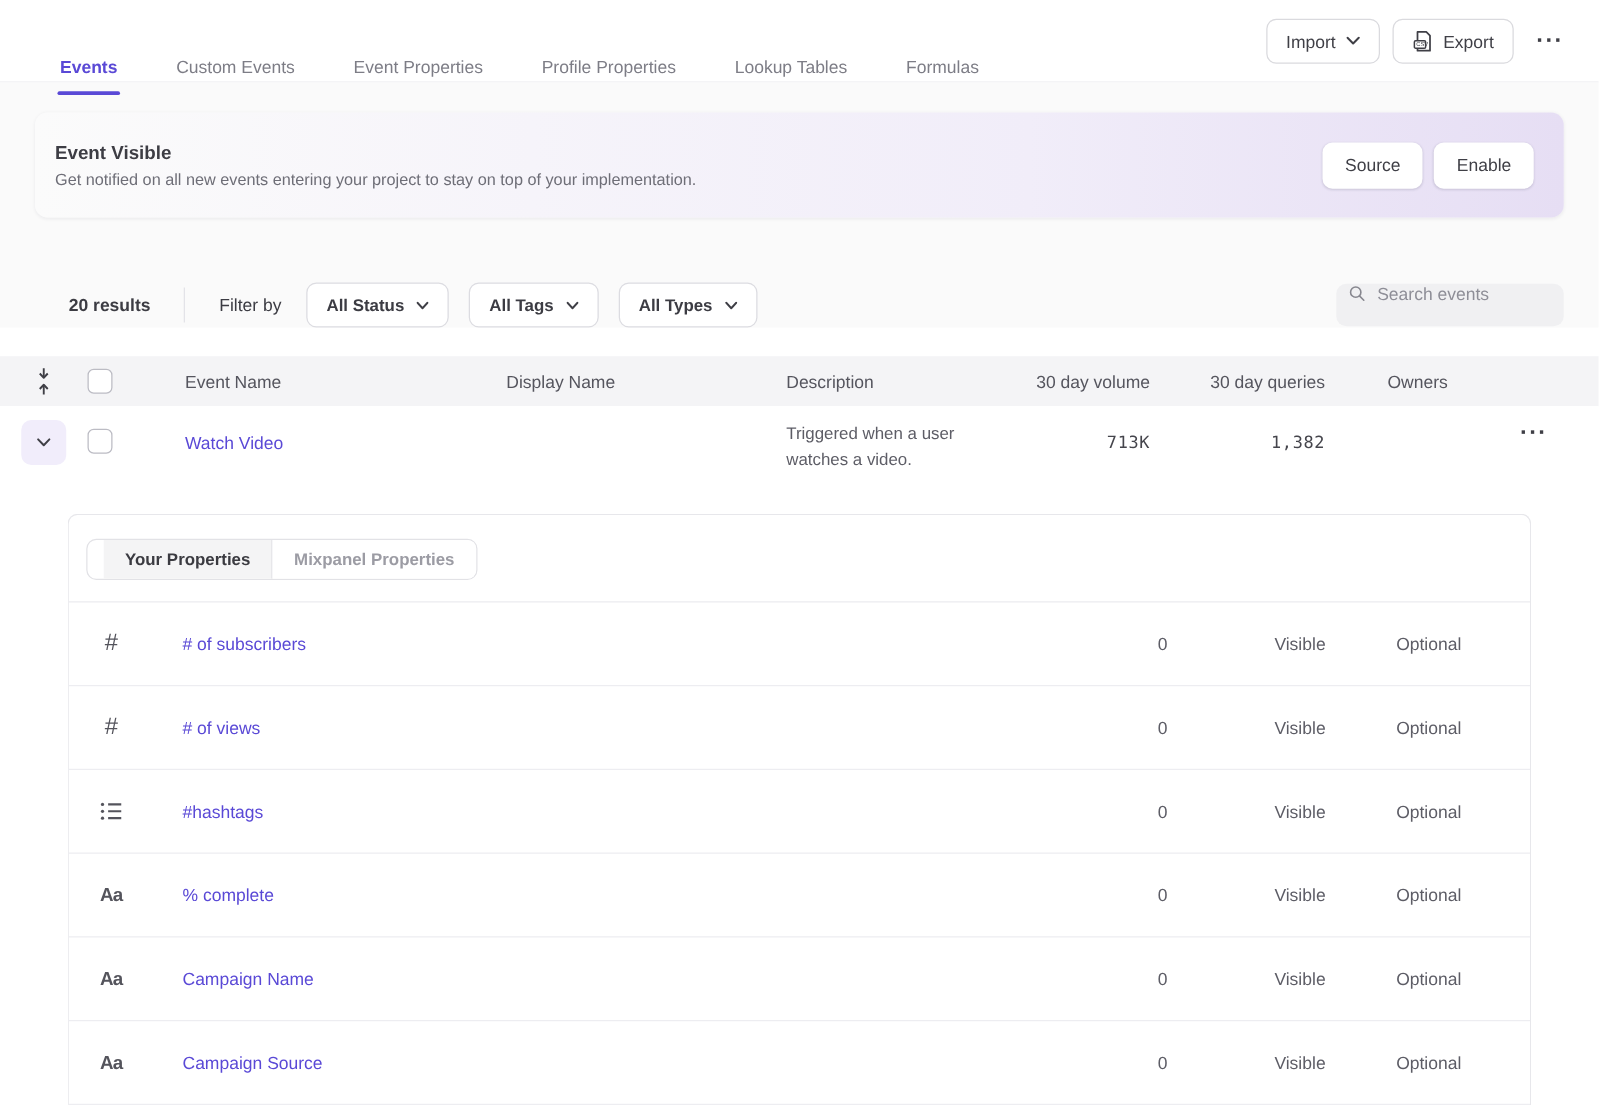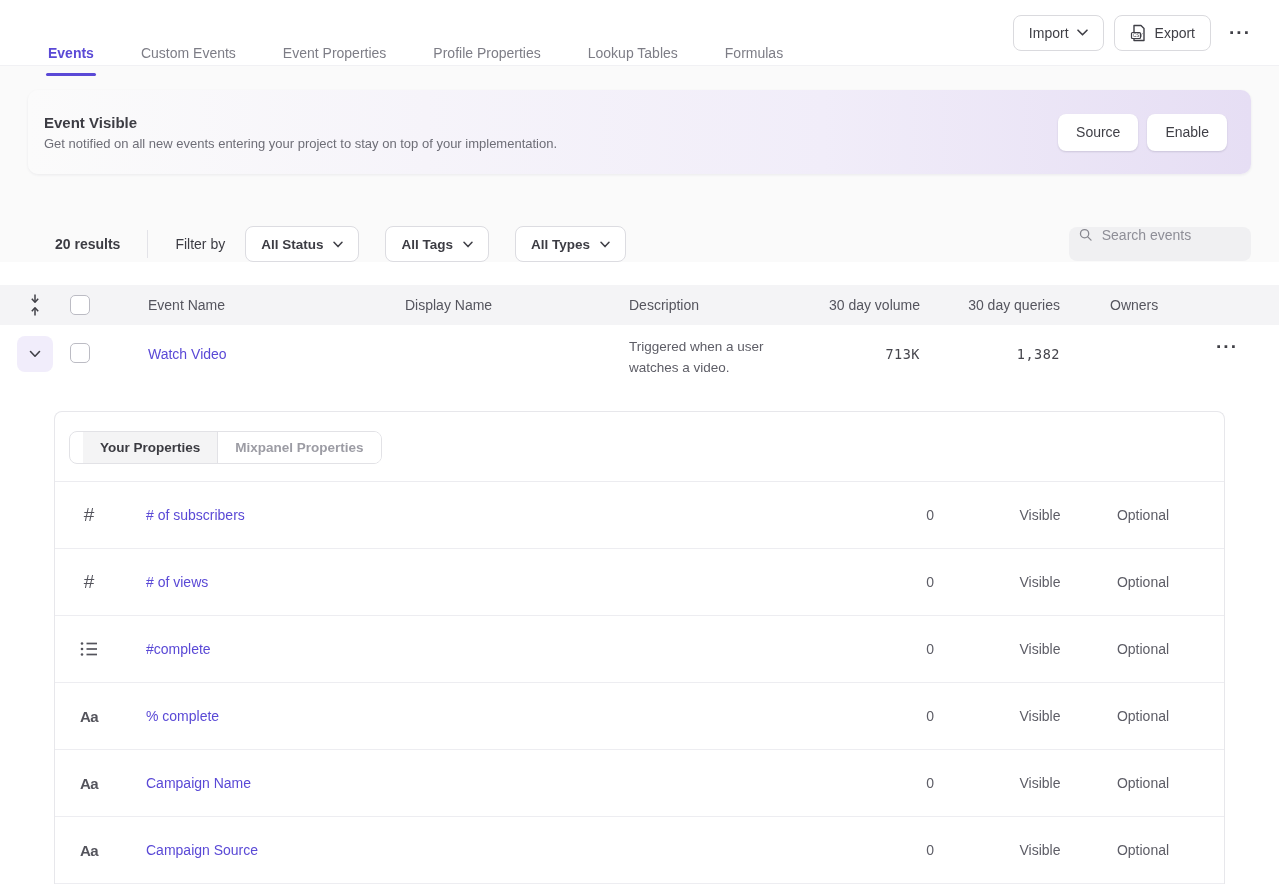--- a/index.html
+++ b/index.html
@@ -36,21 +36,21 @@
     border-radius:8px; font-size:14px; font-weight:500; color:#3f3f46;
     box-shadow:0 1px 2px rgba(20,20,50,.14); cursor:pointer;
     font-family:"Liberation Sans", sans-serif; }
 
   .filter-row { display:flex; align-items:center; margin:52px 0 23px 27px; height:36px; }
   .results-count { font-size:14px; font-weight:600; color:#3c3c43; }
   .v-divider { width:1px; height:28px; background:#e3e3e8; margin:0 27px; }
   .filter-by { font-size:14px; font-weight:500; color:#3c3c43; margin-right:20px; }
   .dropdown { display:inline-flex; align-items:center; gap:10px; height:36px;
     padding:0 15px; background:#fff; border:1px solid #dcdce1; border-radius:8px;
-    font-size:13.5px; font-weight:600; color:#3c3c43; margin-right:26px; cursor:pointer;
+    font-size:13.5px; font-weight:600; color:#3c3c43; margin-right:16px; cursor:pointer;
     font-family:"Liberation Sans", sans-serif; }
   .search-box { margin-left:auto; margin-right:0; width:182px; height:34px;
     background:#f0f0f2; border-radius:8px; display:flex; align-items:flex-start;
     padding:0 10px; gap:9px; }
   .search-box input { border:none; background:transparent; outline:none; width:100%;
     font-size:14px; color:#3c3c43; font-family:"Liberation Sans", sans-serif; }
   .search-box input::placeholder { color:#8e8e97; }
 
   
   .tbl-header { height:40px; background:#f4f4f6; display:flex; align-items:center;
@@ -292,21 +292,21 @@
 
         <svg class="list-icon" width="19" height="16" viewBox="0 0 19 16">
           <circle cx="2" cy="2.5" r="1.3" fill="#54545c"></circle>
           <circle cx="2" cy="8" r="1.3" fill="#54545c"></circle>
           <circle cx="2" cy="13.5" r="1.3" fill="#54545c"></circle>
           <line x1="6.5" y1="2.5" x2="17" y2="2.5" stroke="#54545c" stroke-width="1.7"></line>
           <line x1="6.5" y1="8" x2="17" y2="8" stroke="#54545c" stroke-width="1.7"></line>
           <line x1="6.5" y1="13.5" x2="17" y2="13.5" stroke="#54545c" stroke-width="1.7"></line>
         </svg>
       </span>
-      <a class="prop-name">#complete</a>
+      <a class="prop-name">#hashtags</a>
       <span class="pcell p-count">0</span>
       <span class="pcell p-vis">Visible</span>
       <span class="pcell p-req">Optional</span>
     </div>
 
     <div class="prop-row icon-text">
       <span class="type-icon">
         <span class="glyph">Aa</span>
 
       </span>

